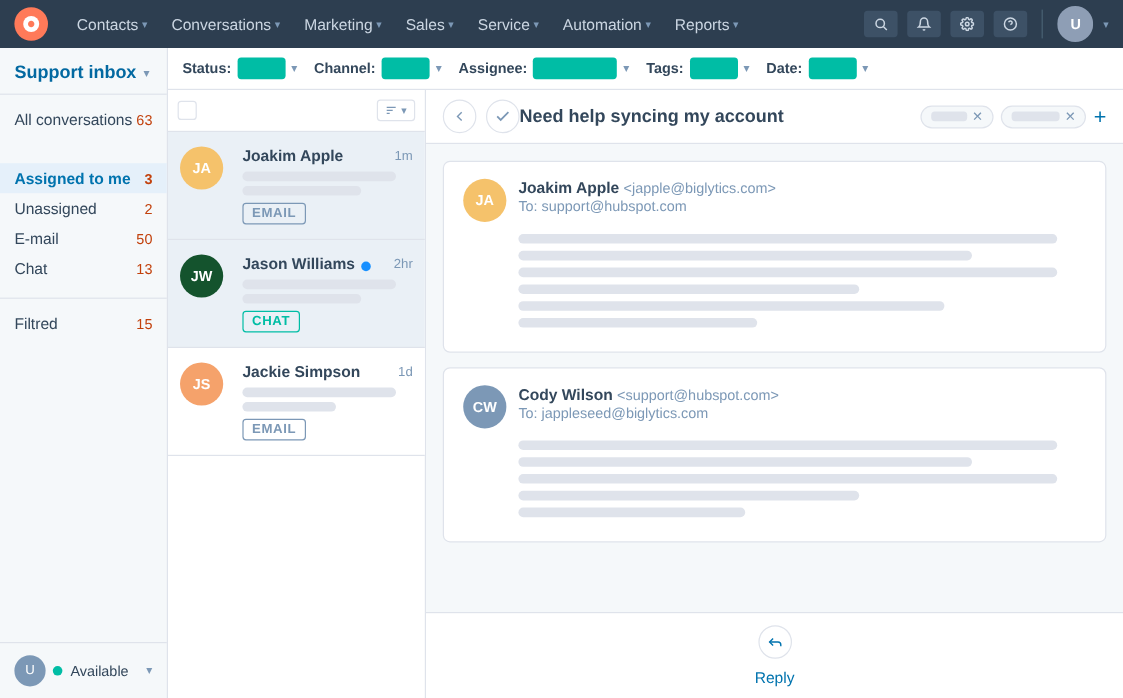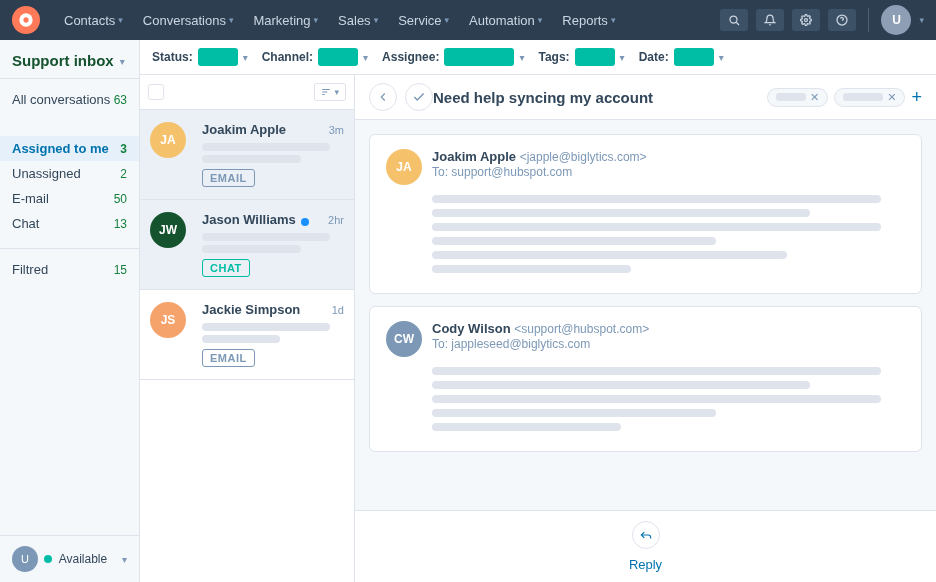--- a/index.html
+++ b/index.html
@@ -59,32 +59,32 @@
       display: flex;
       flex-direction: column;
       flex-shrink: 0;
     }
     .sidebar-header {
       padding: 12px 12px 8px;
       display: flex; align-items: center; gap: 6px;
       border-bottom: 1px solid #dfe3eb;
     }
     .sidebar-title {
-      font-size: 15px; font-weight: 700; color: #14532d; line-height: 1.2;
+      font-size: 15px; font-weight: 700; color: #0369a1; line-height: 1.2;
     }
     .sidebar-dropdown-icon {
       color: #7c98b6; font-size: 10px; cursor: pointer;
     }
     .sidebar-nav { padding: 8px 0; }
     .sidebar-item {
       display: flex; justify-content: space-between; align-items: center;
       padding: 5px 12px; cursor: pointer; color: #33475b; font-size: 13px;
     }
     .sidebar-item.active { background: #e5f0fa; font-weight: 600; color: #0073ae; margin-top: 24px; }
-    .sidebar-badge { color: #15803d; font-size: 12px; }
+    .sidebar-badge { color: #c2410c; font-size: 12px; }
     .sidebar-section { margin-top: 12px; padding-top: 8px; border-top: 1px solid #dfe3eb; }
     .sidebar-footer {
       margin-top: auto;
       padding: 10px 12px;
       display: flex; align-items: center; gap: 6px;
       border-top: 1px solid #dfe3eb;
       cursor: pointer;
     }
     .sidebar-footer-avatar {
       width: 26px; height: 26px; border-radius: 50%; background: #7c98b6;
@@ -425,21 +425,21 @@
 
         <div class="conv-item-wrapper">
           <div class="conv-item" style="background:#eaf0f6;">
             <div style="display:flex;gap:8px;">
               <div class="conv-item-avatar av-joakim">
                 <div class="avatar-img">JA</div>
               </div>
               <div style="flex:1;min-width:0;">
                 <div class="conv-item-header">
                   <span class="conv-item-name">Joakim Apple</span>
-                  <span class="conv-item-time">3m</span>
+                  <span class="conv-item-time">1m</span>
                 </div>
                 <div class="conv-item-lines">
                   <div class="conv-line" style="width:90%"></div>
                   <div class="conv-line" style="width:70%"></div>
                 </div>
                 <span class="conv-badge email">EMAIL</span>
               </div>
             </div>
           </div>
         </div>

